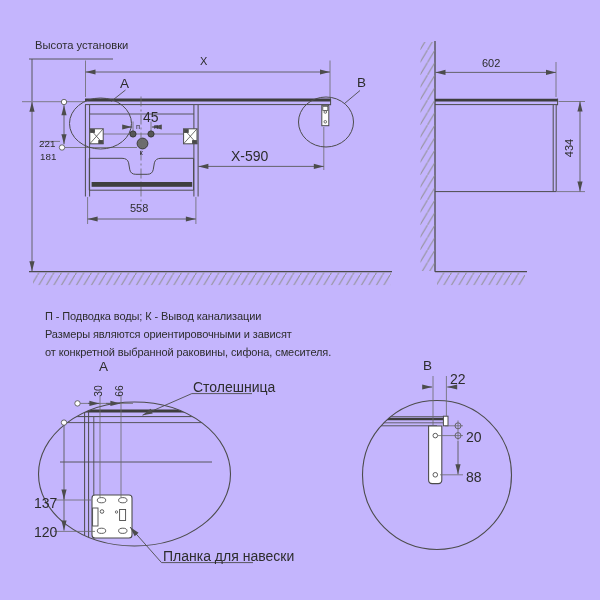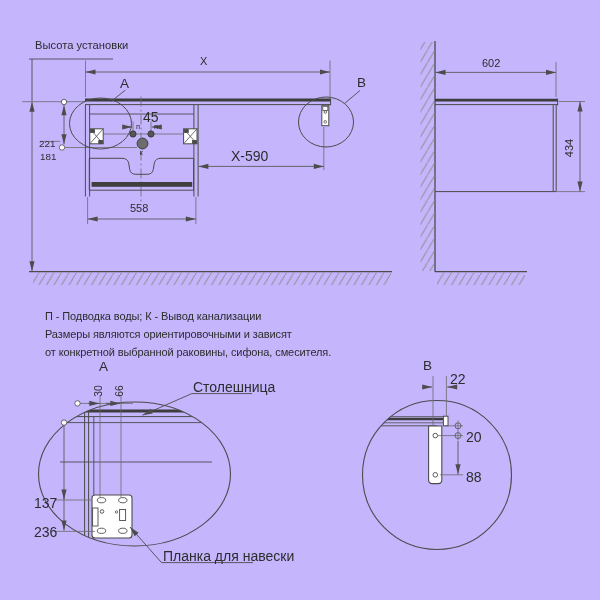--- a/index.html
+++ b/index.html
@@ -223,21 +223,21 @@
     <div>П - Подводка воды; К - Вывод канализации</div>
     <div>Размеры являются ориентировочными и зависят</div>
     <div>от конкретной выбранной раковины, сифона, смесителя.</div>
   </div>
 
   <span class="t fs13" style="left:99px;top:360px;">А</span>
   <span class="t fs105" style="left:193px;top:380px;">Столешница</span>
   <span class="t rot" style="left:99px;top:391px;font-size:10.3px;">30</span>
   <span class="t rot" style="left:120px;top:391px;font-size:10.3px;">66</span>
   <span class="t fs105" style="left:34px;top:495.5px;">137</span>
-  <span class="t fs105" style="left:34px;top:524.5px;">236</span>
+  <span class="t fs105" style="left:34px;top:524.5px;">120</span>
   <span class="t fs105" style="left:163px;top:549px;">Планка для навески</span>
 
   <span class="t fs13" style="left:423px;top:359px;">В</span>
   <span class="t fs105" style="left:450px;top:372px;">22</span>
   <span class="t fs105" style="left:466px;top:429.5px;">20</span>
   <span class="t fs105" style="left:466px;top:469.5px;">88</span>
 
 </div>
 
 </body></html>

